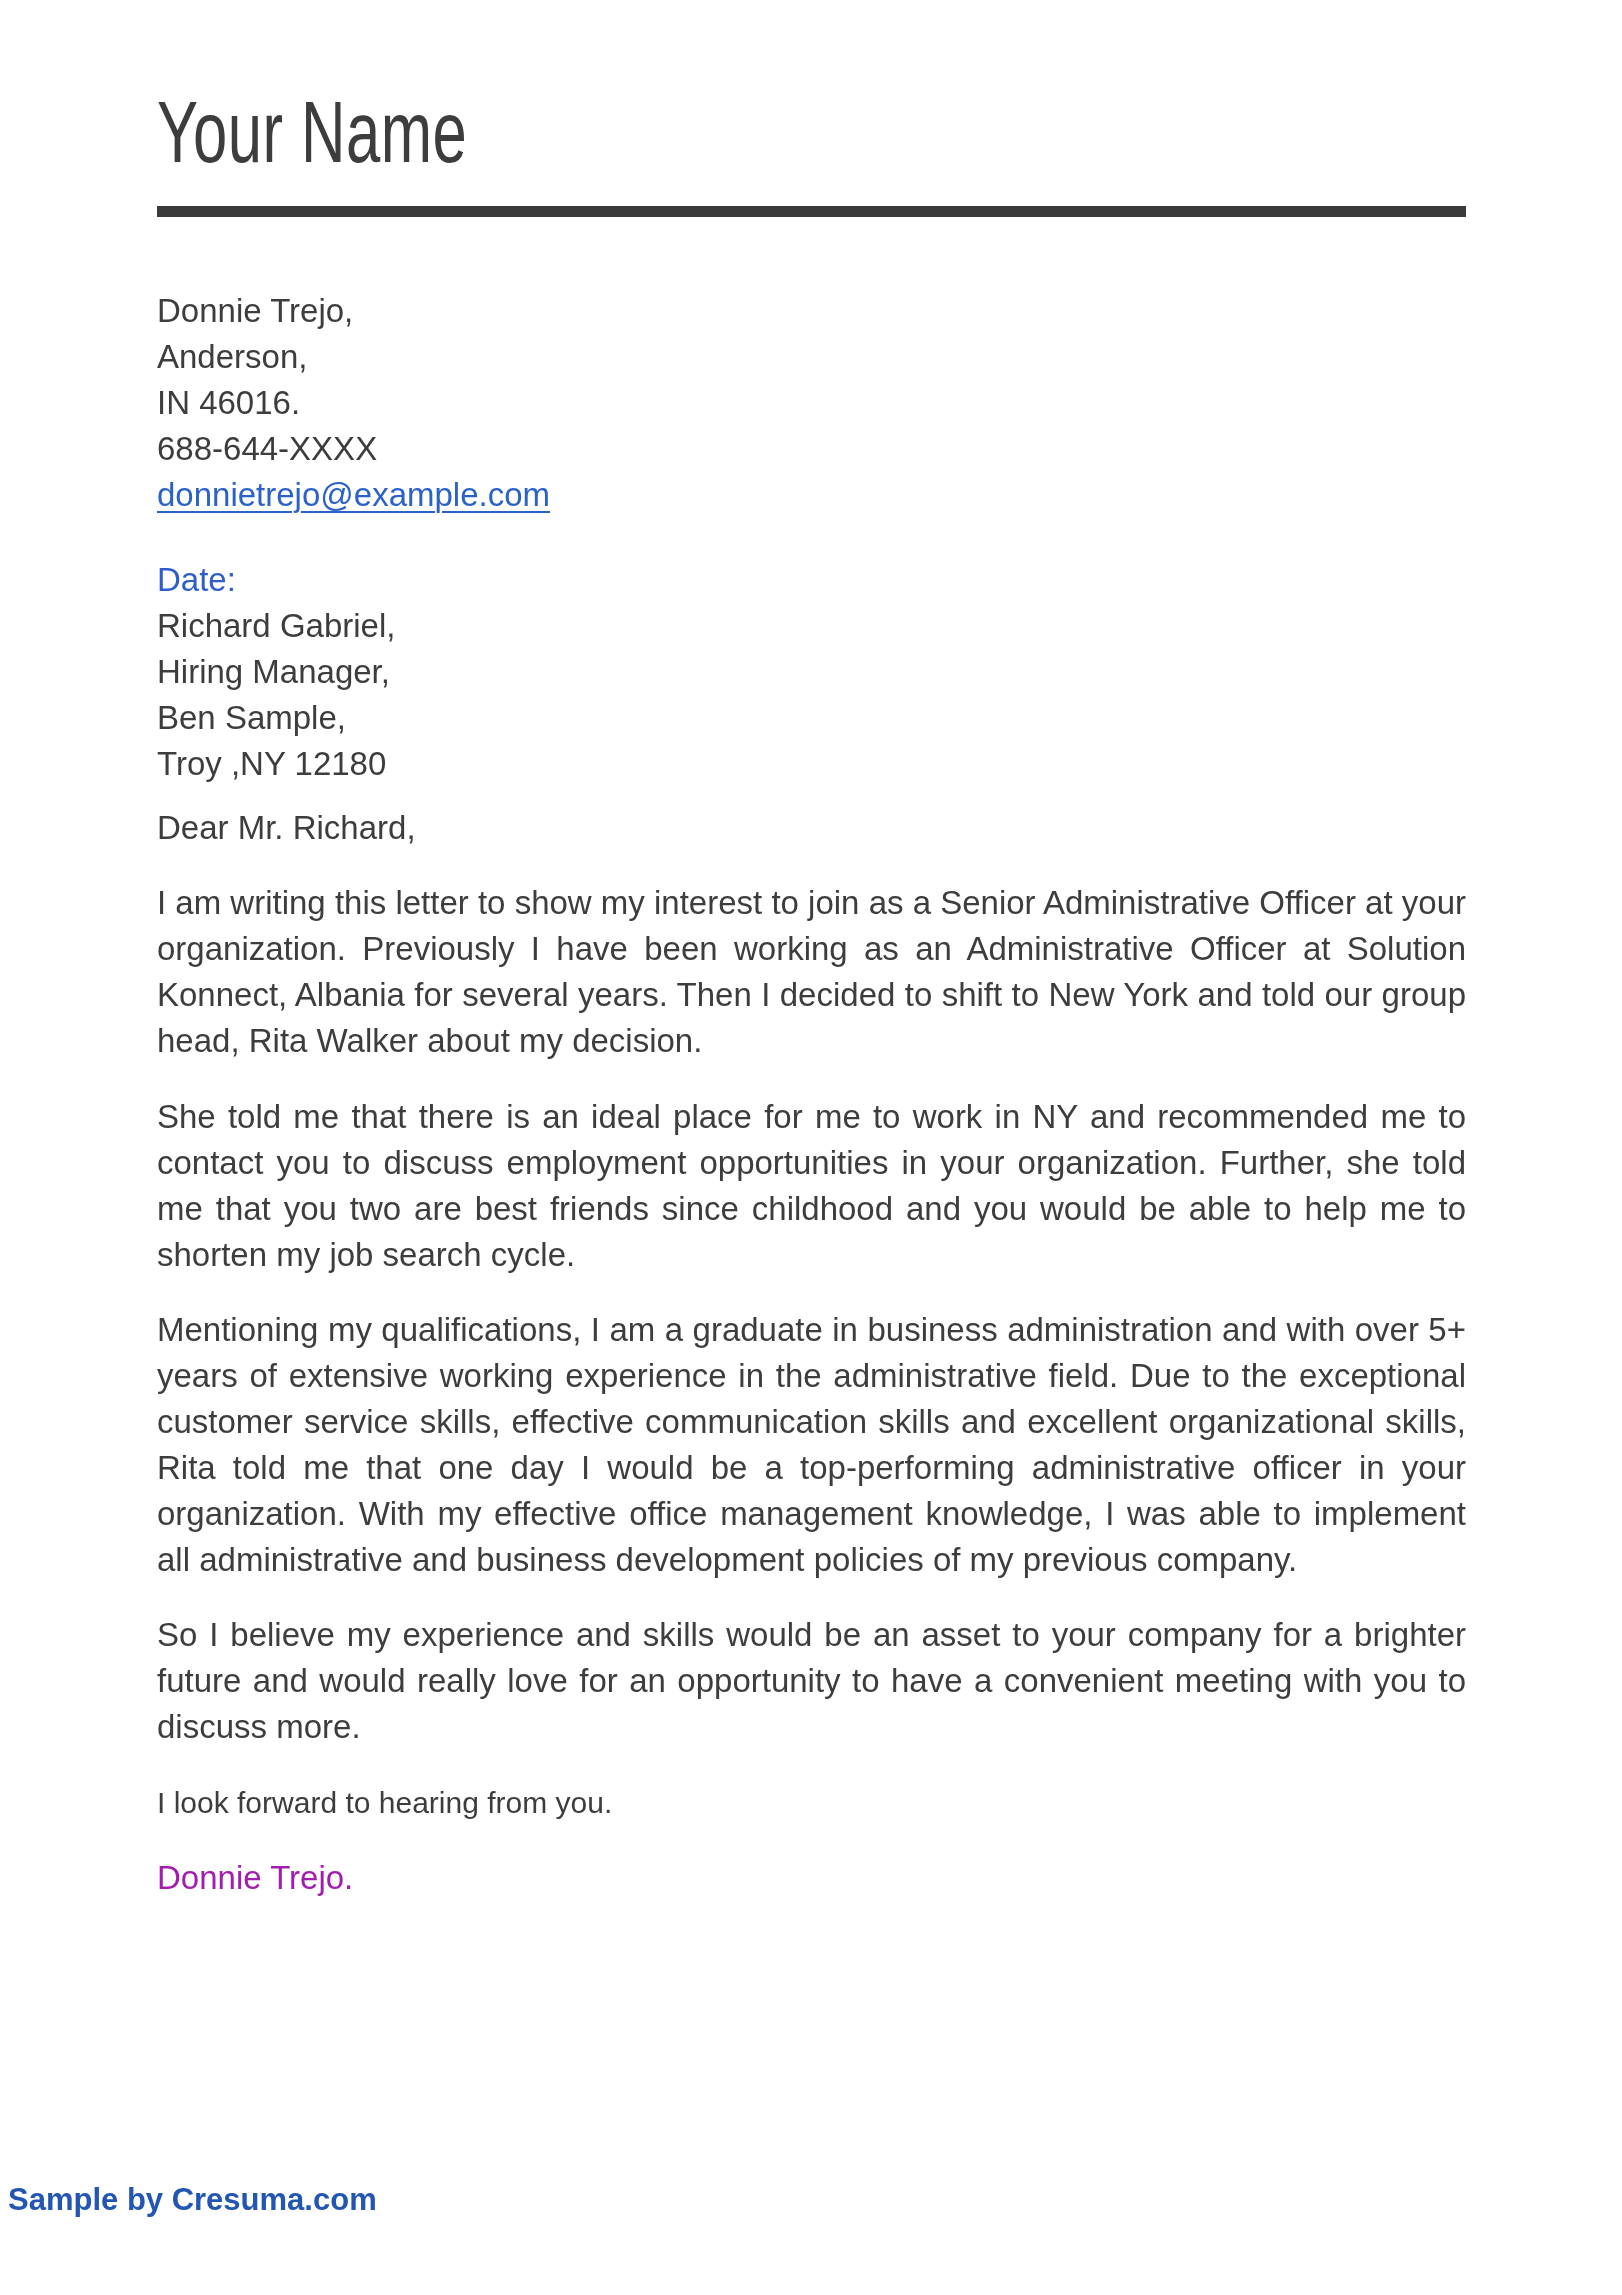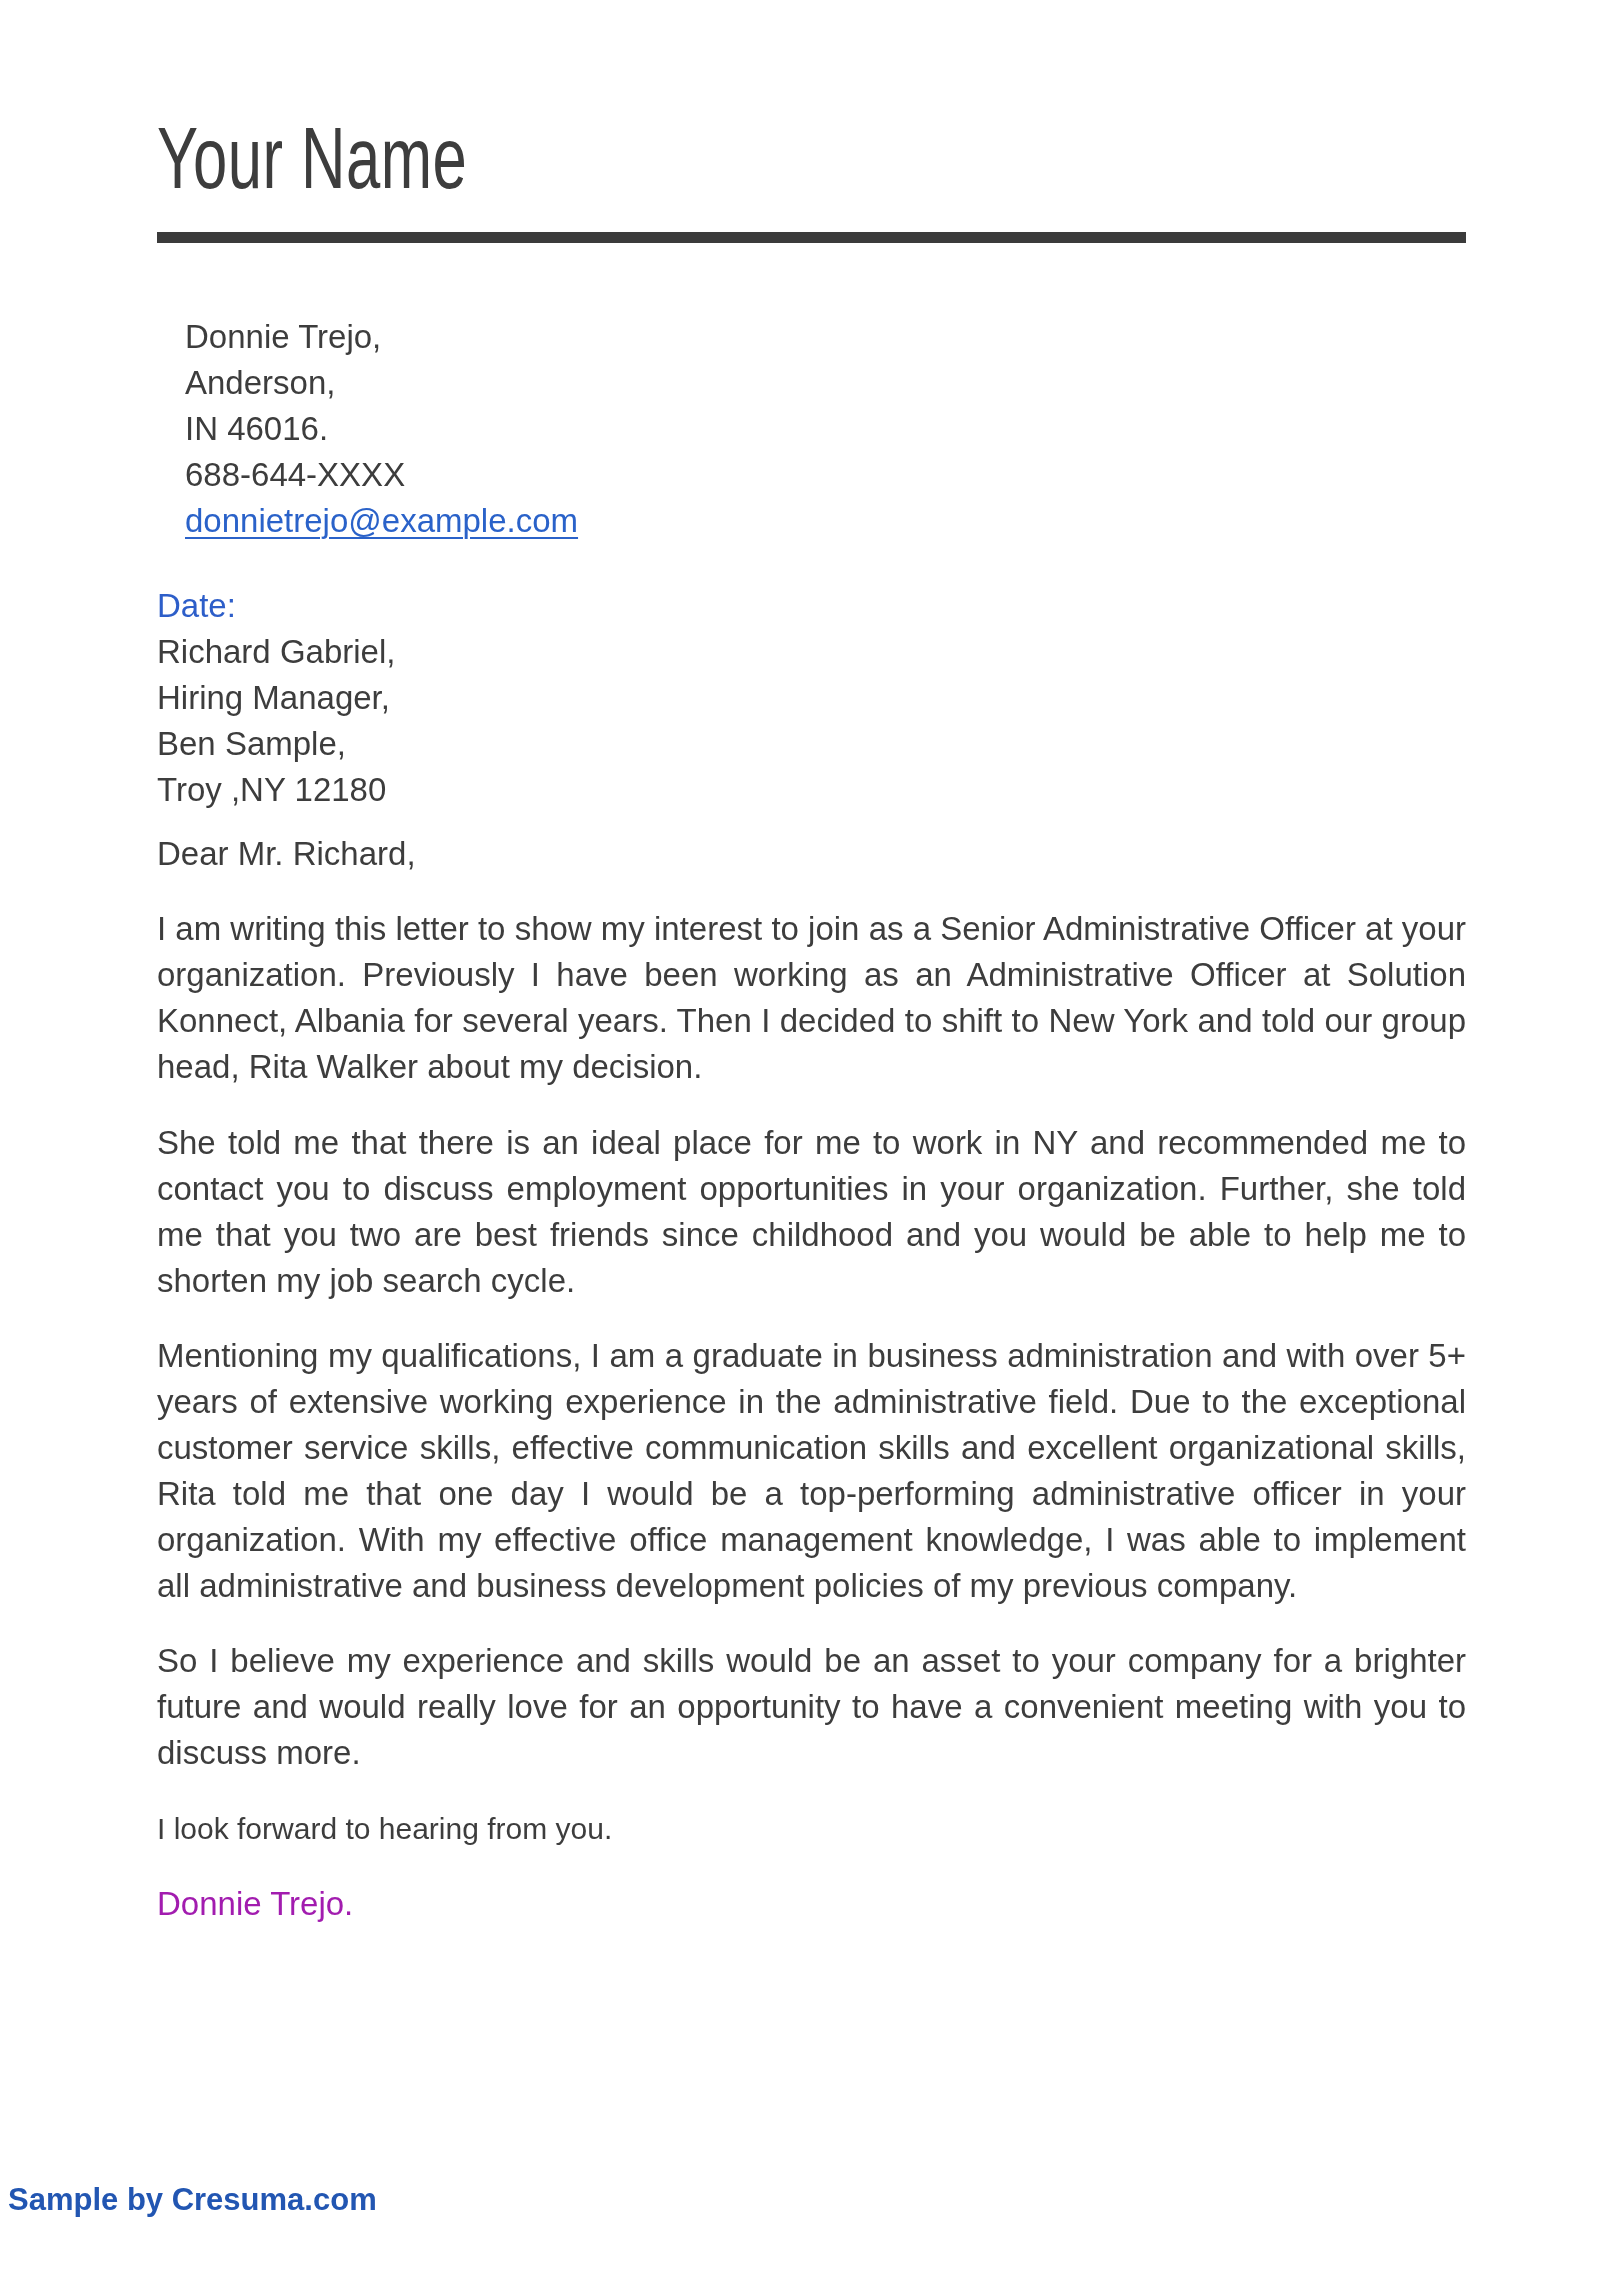--- a/index.html
+++ b/index.html
@@ -8,21 +8,21 @@
     background: #ffffff;
   }
   .page {
     position: relative;
     width: 1623px;
     height: 2295px;
     background: #ffffff;
     font-family: "Liberation Sans", sans-serif;
     color: #3d3d3d;
     box-sizing: border-box;
-    padding: 109px 157px 0 157px;
+    padding: 83px 157px 0 157px;
     overflow: hidden;
   }
   .name-heading {
     margin: 0;
     height: 98px;
     font-size: 88px;
     font-weight: 400;
     color: #3d3d3d;
     line-height: 98px;
     white-space: nowrap;
@@ -33,21 +33,21 @@
     transform-origin: left center;
     letter-spacing: 0.7px;
   }
   .header-rule {
     margin: 25px 0 0 0;
     border: none;
     height: 10.5px;
     background: #3b3b3b;
     width: 100%;
   }
-  .sender-block { margin-top: 71px; margin-left: 28px; }
+  .sender-block { margin-top: 71px; }
   .line {
     font-size: 33px;
     line-height: 46px;
   }
   .email-link {
     color: #2a62c9;
     text-decoration: underline;
     text-decoration-thickness: 2px;
     text-underline-offset: 5.2px;
     cursor: pointer;

